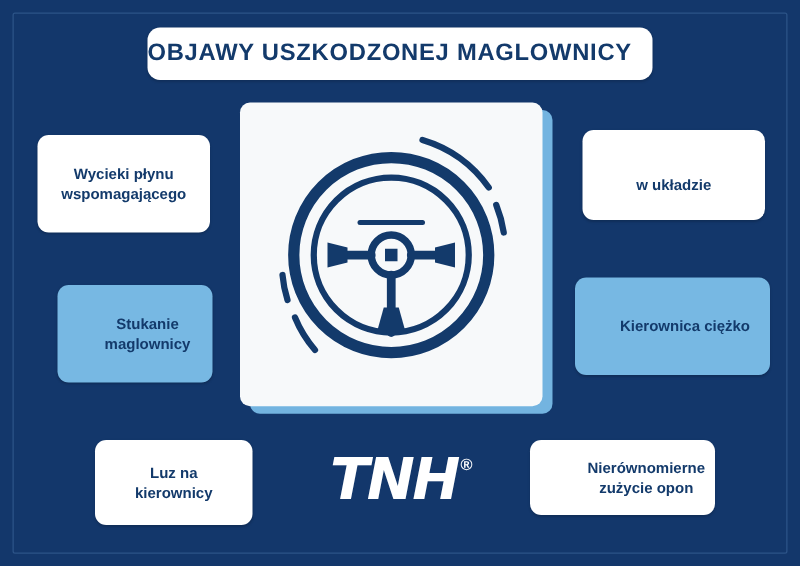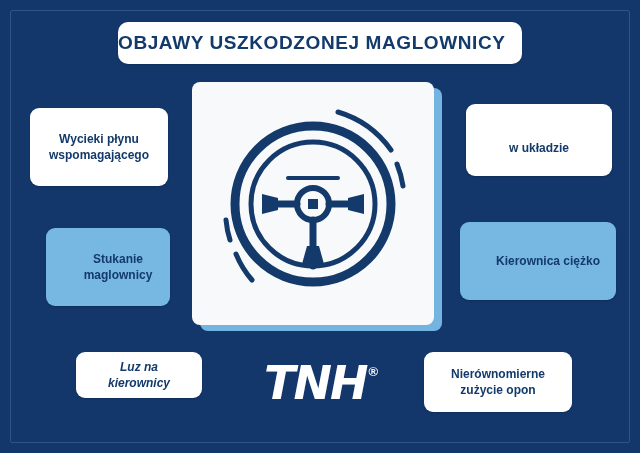--- a/index.html
+++ b/index.html
@@ -93,22 +93,22 @@
     line-height: 1.35;
     box-shadow: 0 1px 2px rgba(0,0,0,0.18);
   }
   .card-white { background: #ffffff; }
   .card-blue  { background: #77b8e3; padding-left: 28px; }
 
   .lc-1 { left: 30px;  top: 108px; width: 138px; height: 78px; }
   .lc-2 { left: 46px;  top: 228px; width: 124px; height: 78px; }
   .lc-3 { left: 466px; top: 104px; width: 146px; height: 72px; }
   .lc-4 { left: 460px; top: 222px; width: 156px; height: 78px; text-align: right; }
-  .lc-5 { left: 76px;  top: 352px; width: 126px; height: 46px; font-style: italic; }
-  .lc-6 { left: 424px; top: 352px; width: 148px; height: 60px; }
+  .lc-5 { left: 76px;  top: 352px; width: 126px; height: 68px; }
+  .lc-6 { left: 424px; top: 352px; width: 148px; height: 60px; justify-content: flex-end; }
 
   
   .logo {
     position: absolute;
     left: 226px;
     top: 356px;
     width: 190px;
     height: 54px;
     display: flex;
     align-items: center;

